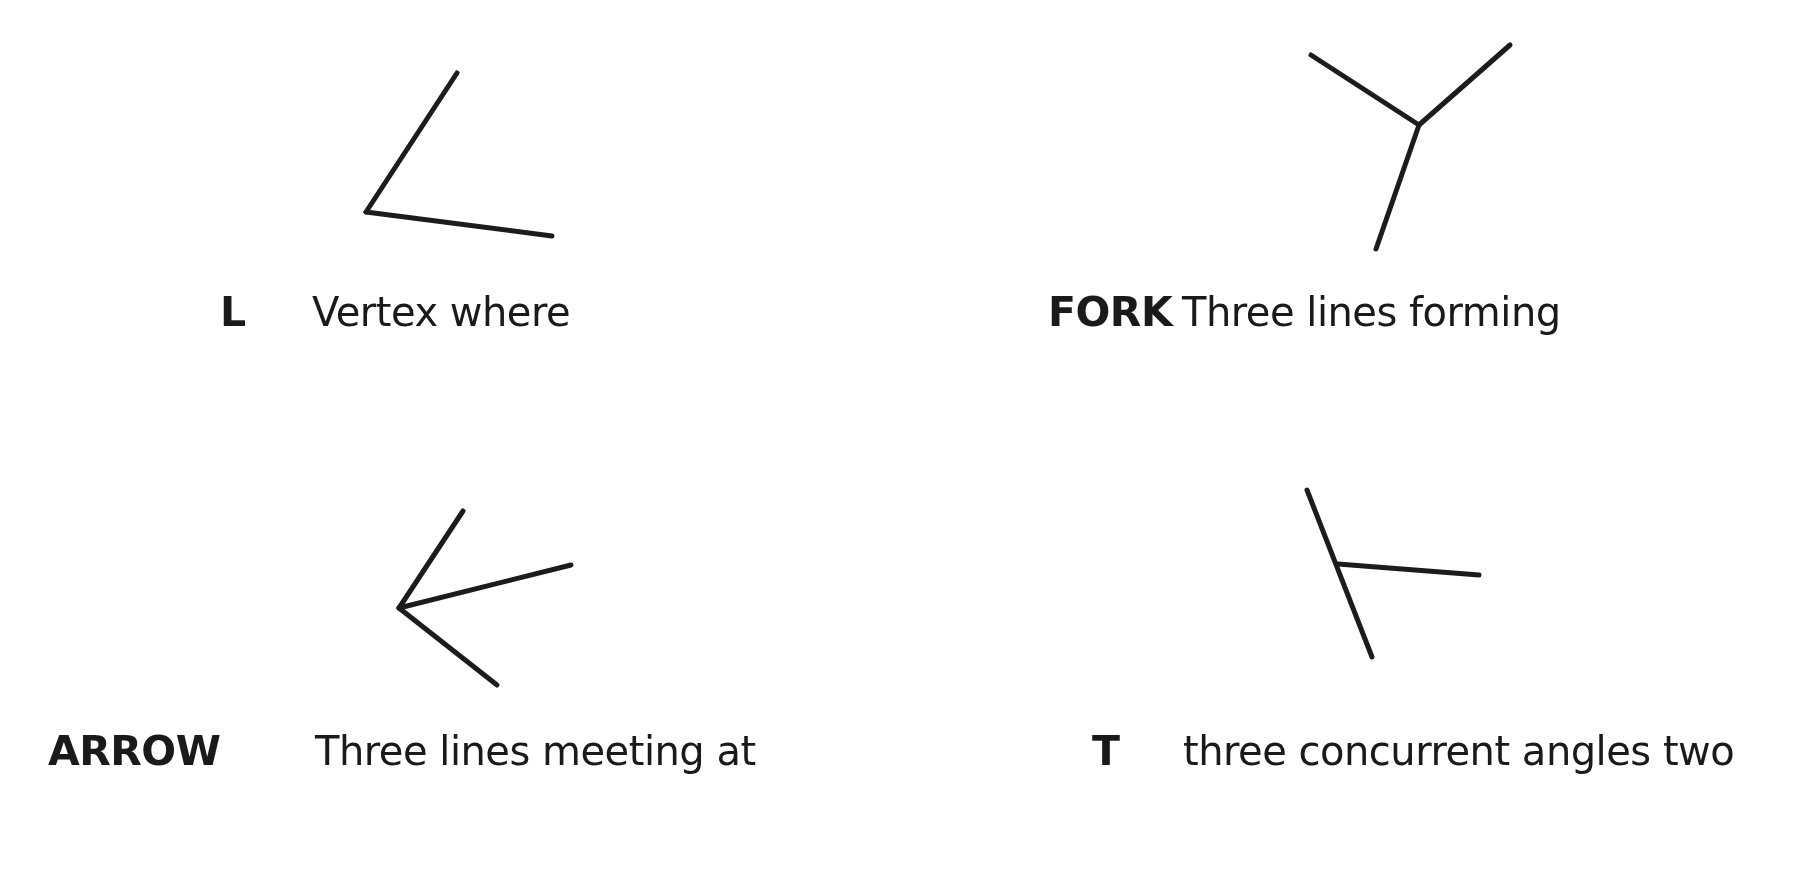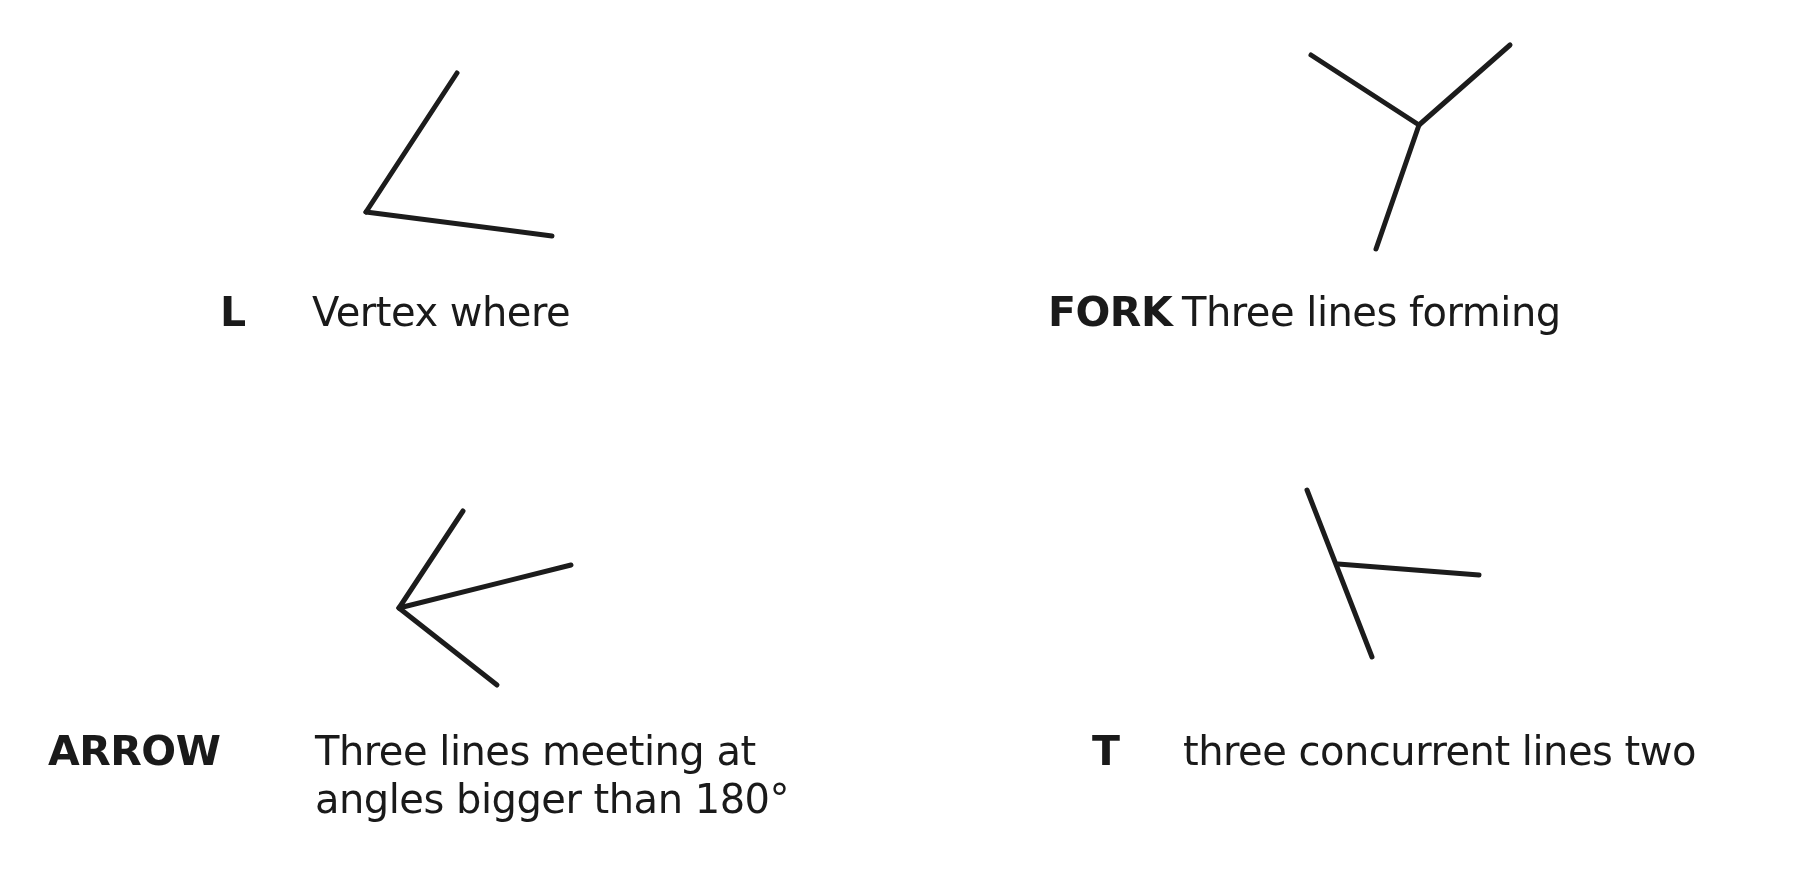--- a/index.html
+++ b/index.html
@@ -40,19 +40,18 @@
 </div>
 
 <div class="label" style="left:1048px; top:288px;">FORK</div>
 <div class="desc" style="left:1182px; top:288px;">
   <span>Three lines forming</span>
 </div>
 
 <div class="label" style="left:48px; top:727px;">ARROW</div>
 <div class="desc" style="left:315px; top:727px;">
   <span>Three lines meeting at</span>
-  <span>angles bigger than 180°</span>
 </div>
 
 <div class="label" style="left:1092px; top:727px;">T</div>
 <div class="desc" style="left:1183px; top:727px;">
-  <span>three concurrent lines two</span>
+  <span>three concurrent angles two</span>
 </div>
 
 </body></html>

